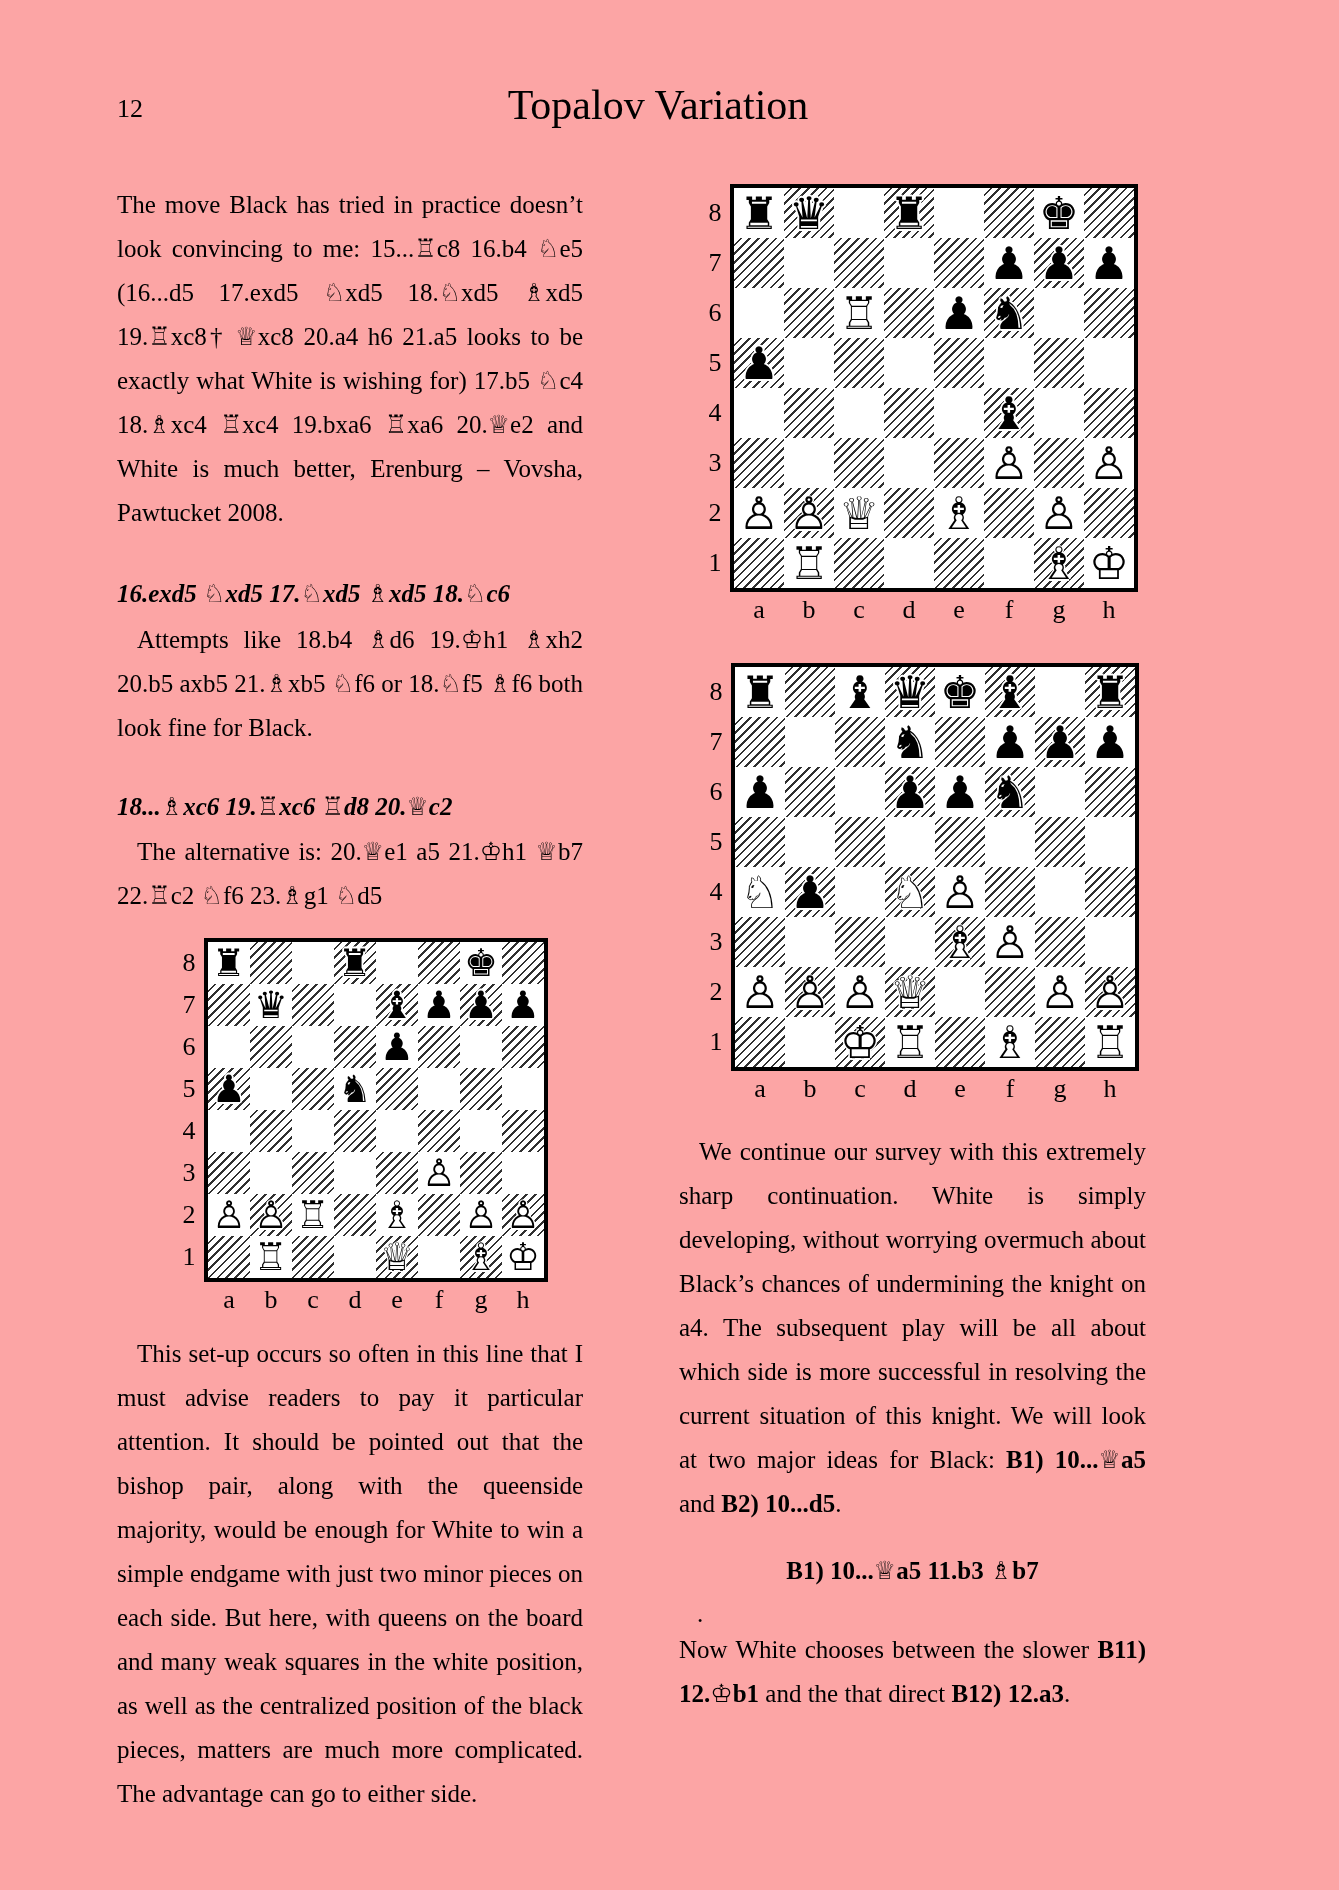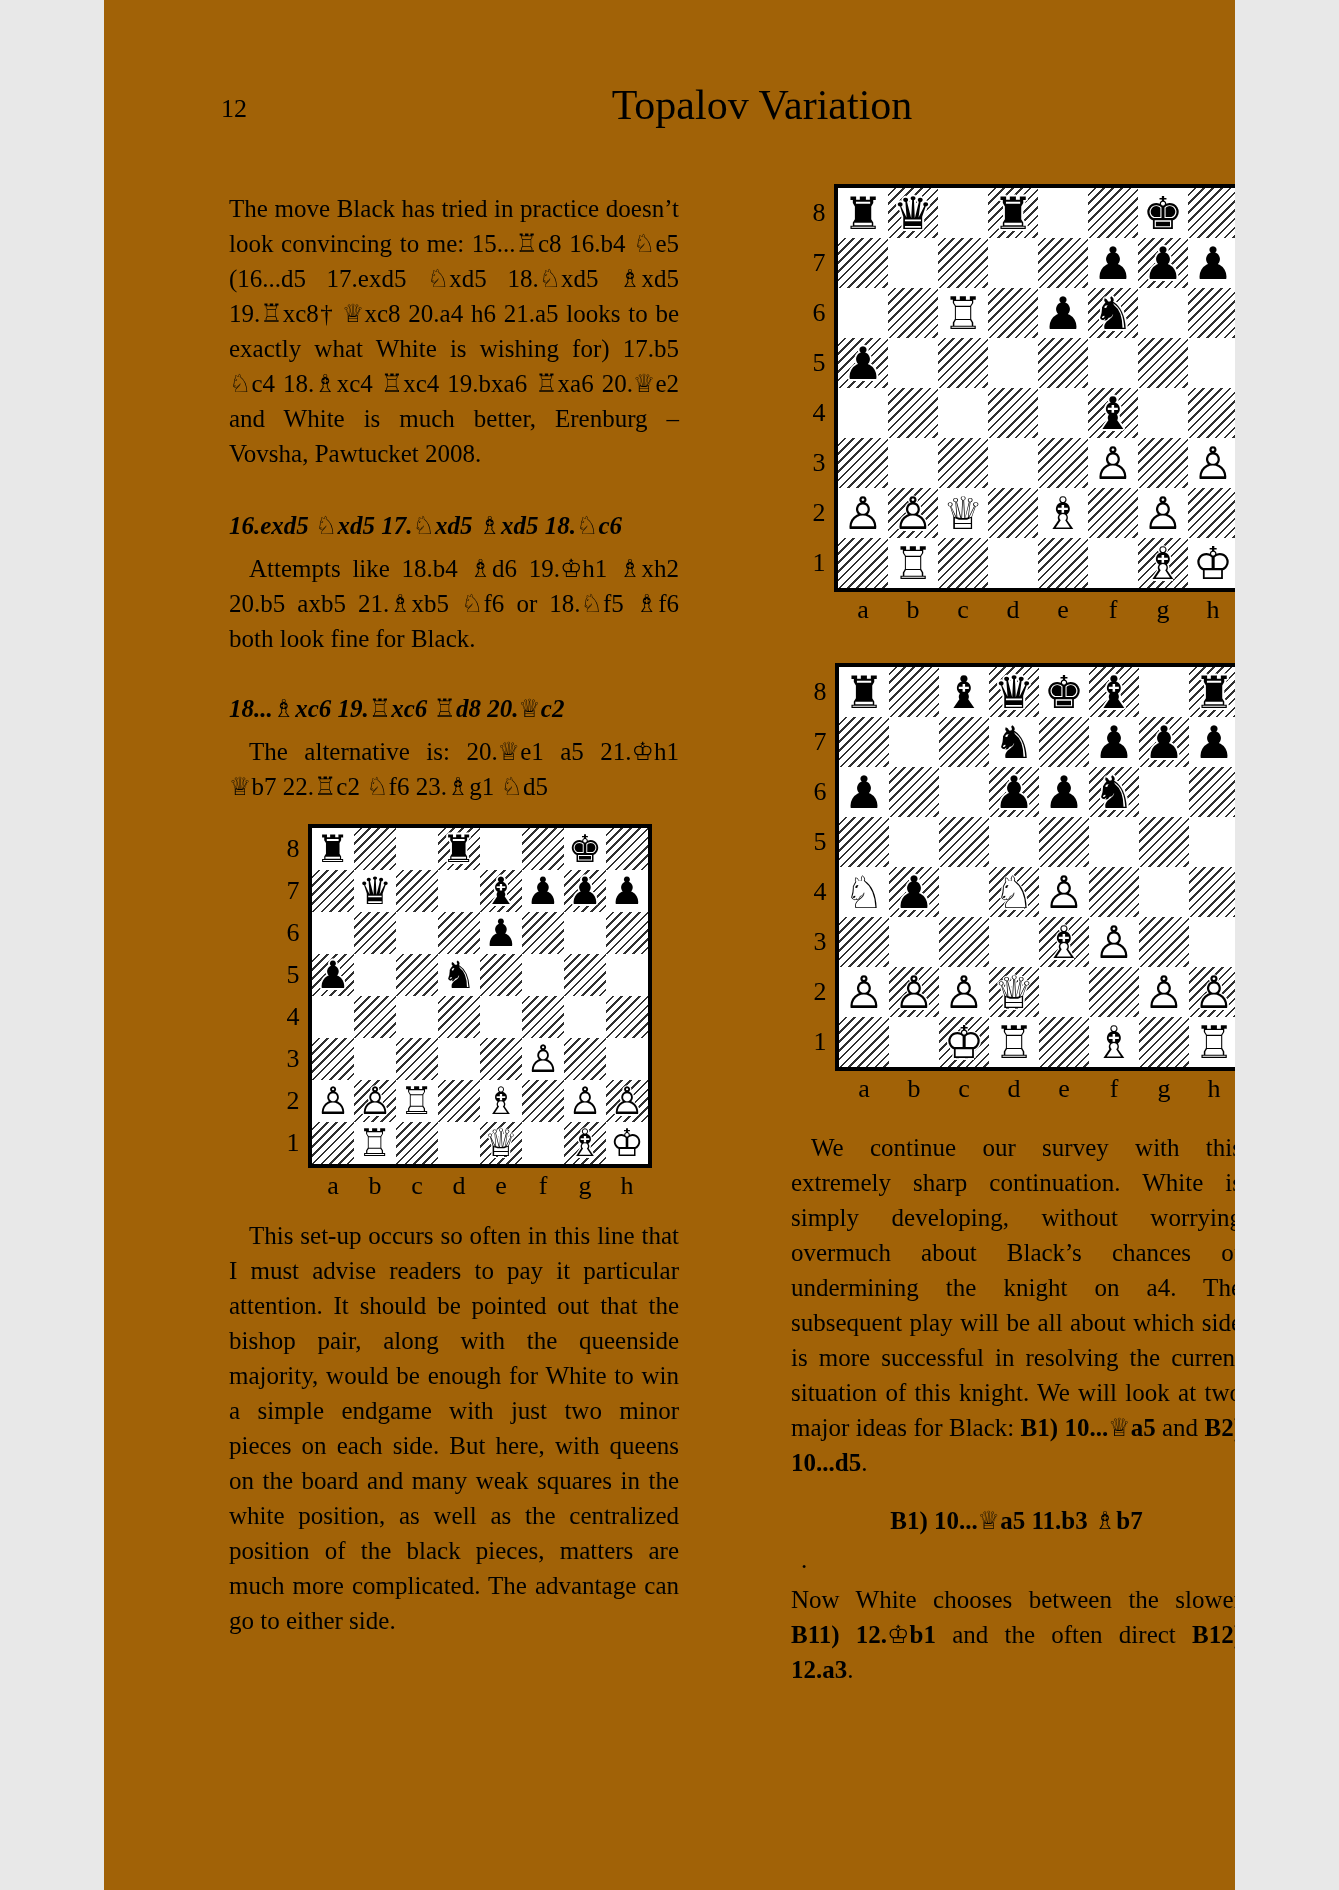--- a/index.html
+++ b/index.html
@@ -1,32 +1,32 @@
 <!DOCTYPE html>
 <html><head>
 <meta charset="utf-8">
 <style>
   html,body{margin:0;padding:0;background:#e8e8e8;}
   .page{
     position:relative;
-    width:1131px;height:1890px;
-    background:#a16207;
+    width:1339px;height:1890px;
+    background:#fca5a5;
     color:#000;
     font-family:"Liberation Serif","DejaVu Serif","DejaVu Sans",serif;
     overflow:hidden;
     margin:0 auto;
   }
   .pagenum{position:absolute;left:117px;top:91px;font-size:26px;line-height:35px;}
   .runhead{position:absolute;left:453px;top:88px;width:410px;text-align:center;font-size:42px;line-height:35px;}
 
   .col{position:absolute;}
   #col-left{left:117px;top:183px;width:466px;}
   #col-right{left:679px;top:155px;width:467px;}
 
-  .p{font-size:25px;line-height:35px;text-align:justify;margin:8px;}
+  .p{font-size:25px;line-height:44px;text-align:justify;margin:0;}
   .ind{text-indent:20px;}
   .bh{font-weight:bold;font-style:italic;}
   .ch{text-align:center;font-weight:bold;text-indent:0;}
   .p b{font-weight:bold;}
   .dotline{font-size:25px;line-height:28px;height:28px;margin-left:18px;}
 
   
   .diagram{--sq:50px;}
   .diag-row{display:flex;}
   .ranks{display:flex;flex-direction:column;width:30px;padding-top:4px;}
@@ -588,16 +588,16 @@
           <div class="coord">d</div>
           <div class="coord">e</div>
           <div class="coord">f</div>
           <div class="coord">g</div>
           <div class="coord">h</div>
         </div>
       </div>
     <p class="p ind" style="margin-top:21px;"><span>We continue our survey with this extremely sharp continuation. White is simply developing, without worrying overmuch about Black’s chances of undermining the knight on a4. The subsequent play will be all about which side is more successful in resolving the current situation of this knight. We will look at two major ideas for Black: </span><b>B1) 10...♕a5</b><span> and </span><b>B2) 10...d5</b><span>.</span></p>
     <p class="p ch" style="margin-top:23px;">B1) 10...♕a5 11.b3 ♗b7</p>
     <div class="dotline" style="margin-top:7px;">.</div>
-    <p class="p"><span>Now White chooses between the slower </span><b>B11) 12.♔b1</b><span> and the often direct </span><b>B12) 12.a3</b><span>.</span></p>
+    <p class="p"><span>Now White chooses between the slower </span><b>B11) 12.♔b1</b><span> and the that direct </span><b>B12) 12.a3</b><span>.</span></p>
   </div>
 
 </div>
 
 </body></html>

